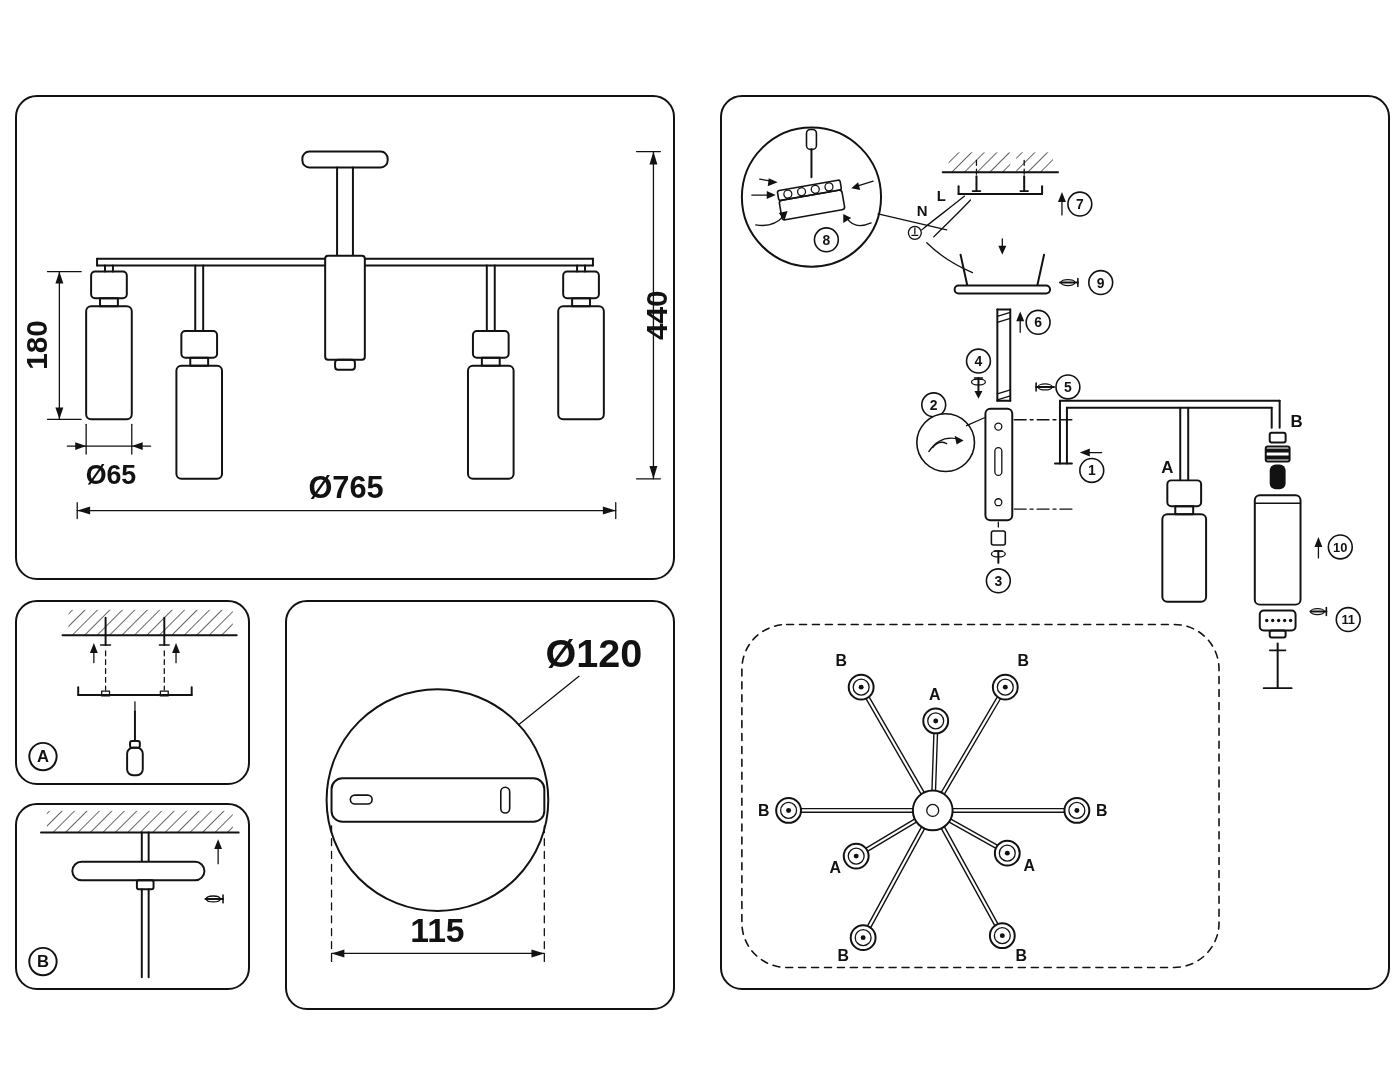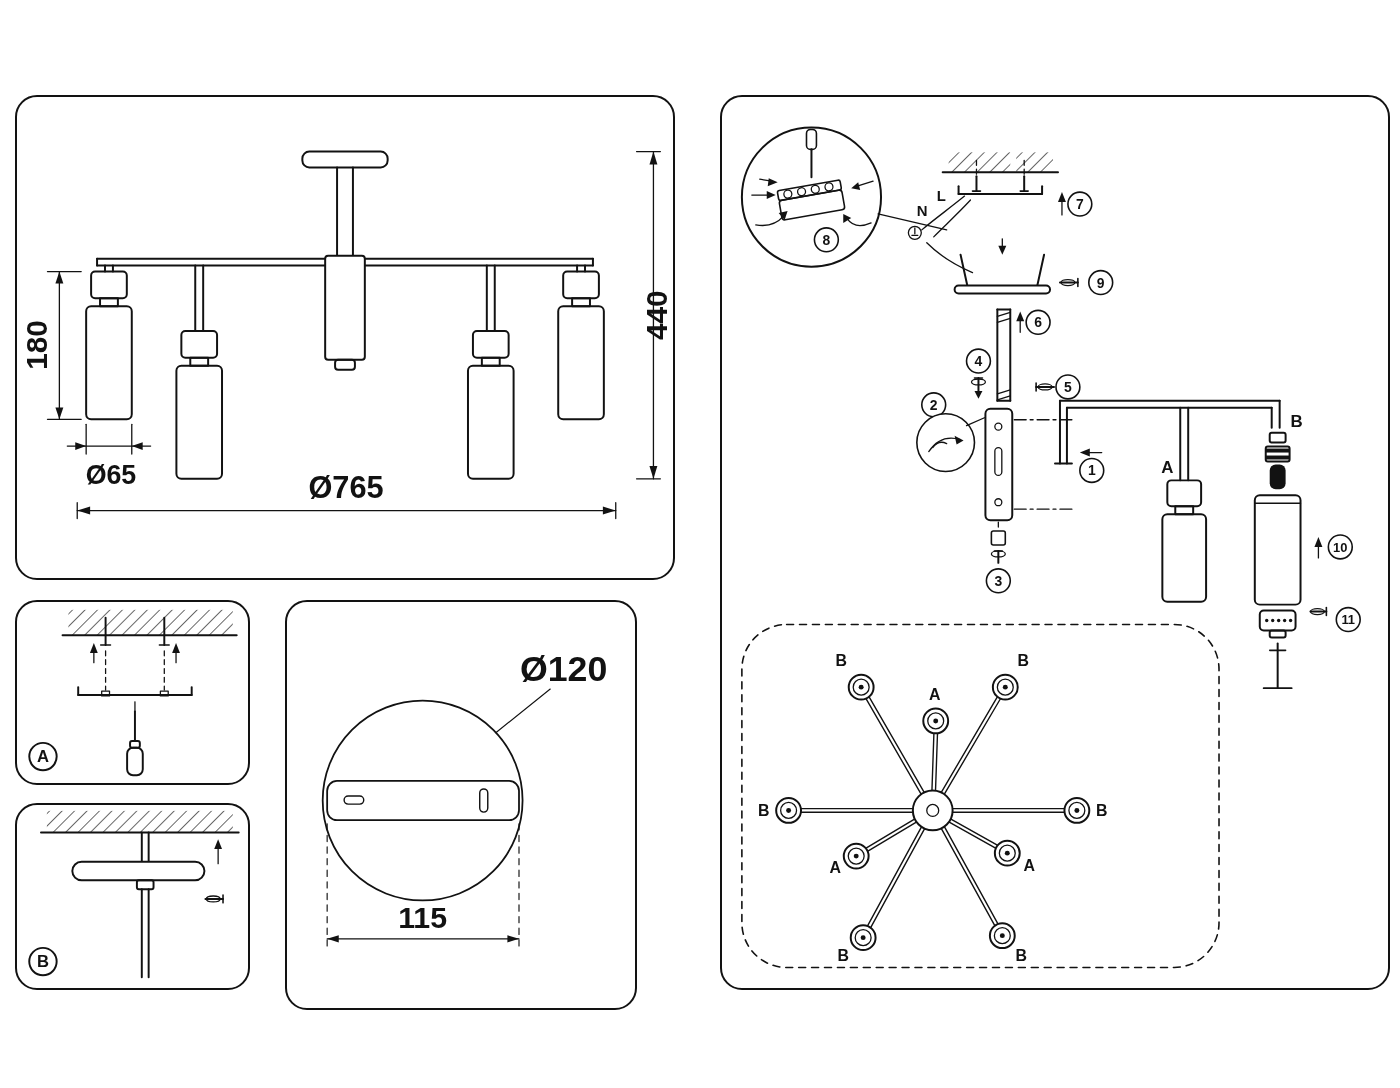--- a/index.html
+++ b/index.html
@@ -188,21 +188,21 @@
         <line x1="210" y1="92" x2="210" y2="100" class="med"></line>
         <ellipse cx="200" cy="96" rx="7" ry="3" class="thin"></ellipse>
       </g>
       <g>
         <circle cx="26" cy="160" r="14" class="ln"></circle>
         <text x="26" y="166" font-size="17" text-anchor="middle">B</text>
       </g>
     </svg>
   </div>
 
-  <div class="panel" style="left:285px; top:600px; width:352px; height:410px;">
+  <div class="panel" style="left:285px; top:600px; width:390px; height:410px;">
     <svg viewBox="0 0 390 410">
       <g>
         <circle cx="152" cy="200" r="112" class="ln"></circle>
         <rect x="45" y="178" width="215" height="44" rx="11" class="ln fillw"></rect>
         <rect x="64" y="195" width="22" height="9" rx="4.5" class="med"></rect>
         <rect x="216" y="187" width="9" height="26" rx="4.5" class="med"></rect>
       </g>
       <g>
         <line x1="295" y1="75" x2="234" y2="124" class="thin"></line>
         <text x="310" y="66" font-size="40" text-anchor="middle">Ø120</text>

